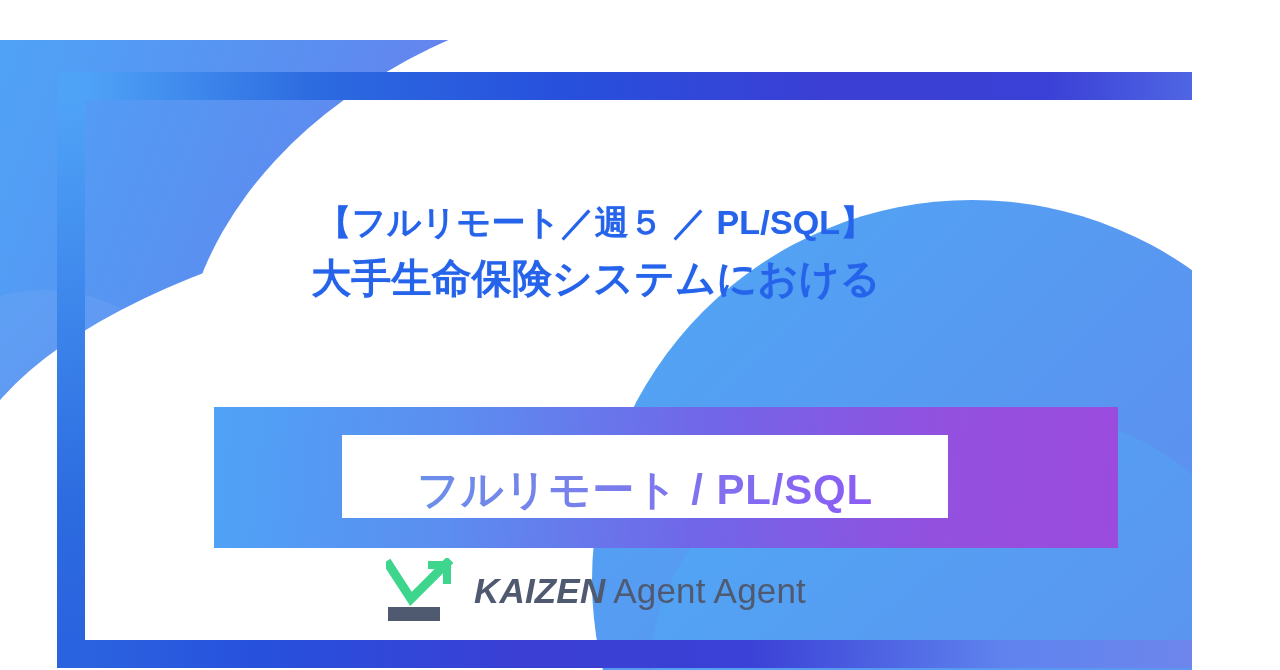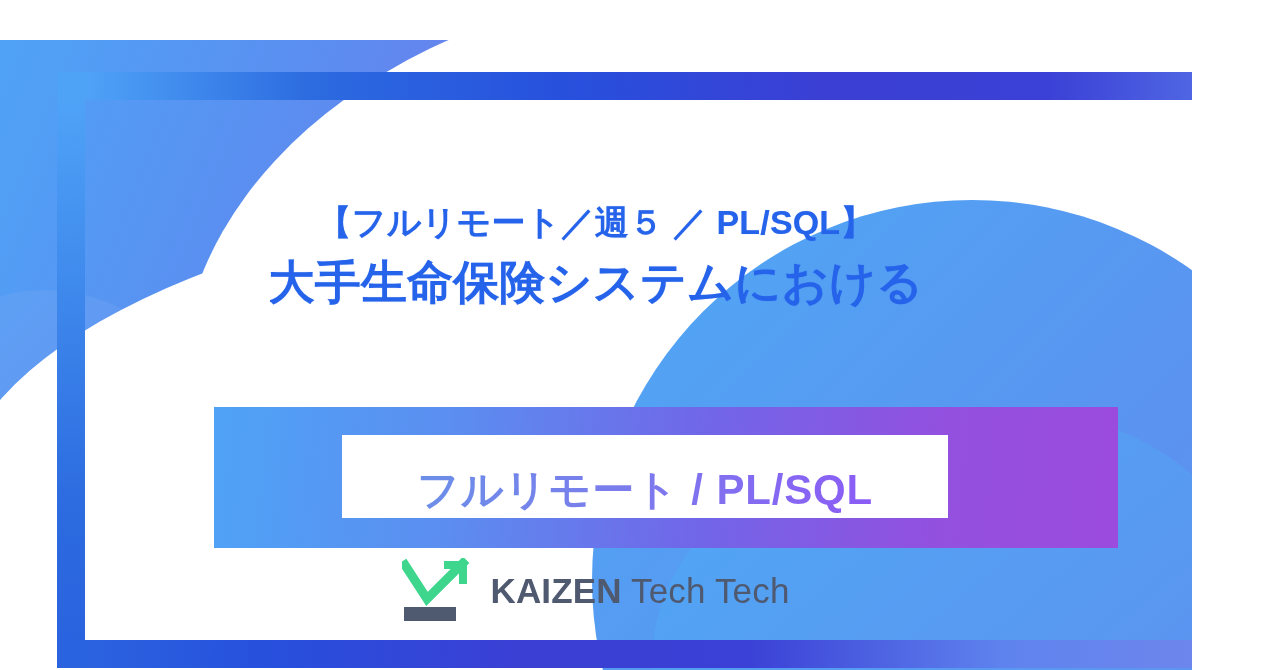--- a/index.html
+++ b/index.html
@@ -152,21 +152,21 @@
   .headline {
     margin-top: 160px;
     text-align: center;
     color: #2563EB;
     font-weight: 700;
     line-height: 1.34;
     letter-spacing: 0.01em;
     text-shadow: 0 0 1px rgba(37,99,235,0.4);
   }
   .headline .line1 { font-size: 34px; display: block; }
-  .headline .line2 { font-size: 46px; display: block; margin-top: 6px; }
+  .headline .line2 { font-size: 40px; display: block; margin-top: 6px; }
   .headline .line3 { font-size: 34px; display: block; margin-top: 6px; }
 
   
   .badge-bar {
     position: absolute;
     left: 214px;
     top: 367px;
     width: 904px;
     height: 141px;
     background: linear-gradient(96deg,
@@ -214,21 +214,21 @@
     width: 74px;
     height: 66px;
     flex: 0 0 auto;
   }
   .logo-text {
     font-size: 35px;
     color: #4F5970;
     letter-spacing: 0.005em;
     white-space: nowrap;
   }
-  .logo-text .kaizen { font-weight: 700; }
+  .logo-text .kaizen { font-weight: 700; font-style: italic; }
   .logo-text .agent  { font-weight: 400; }
 </style>
 </head>
 <body>
 
 <div class="banner">
 
   <div class="bg-gradient"></div>
   <div class="left-wedge"></div>
   <div class="white-blob"></div>
@@ -255,17 +255,17 @@
     <span class="badge-text">フルリモート / PL/SQL</span>
   </div>
 
   <div class="logo">
     <svg class="logo-mark" viewBox="0 0 74 66" aria-hidden="true">
       <path d="M3 7 L25 41 L61 5" fill="none" stroke="#3DD68C" stroke-width="9" stroke-linecap="square" stroke-linejoin="miter"></path>
       <path d="M42 3 L65 3 L65 26 L57 26 L57 11 L42 11 Z" fill="#3DD68C"></path>
       <rect x="2" y="49" width="52" height="14" fill="#4F5970"></rect>
     </svg>
     <div class="logo-text">
-      <span class="kaizen">KAIZEN</span><span class="agent"> Tech Tech</span>
+      <span class="kaizen">KAIZEN</span><span class="agent"> Agent Agent</span>
     </div>
   </div>
 
 </div>
 
 </body></html>

